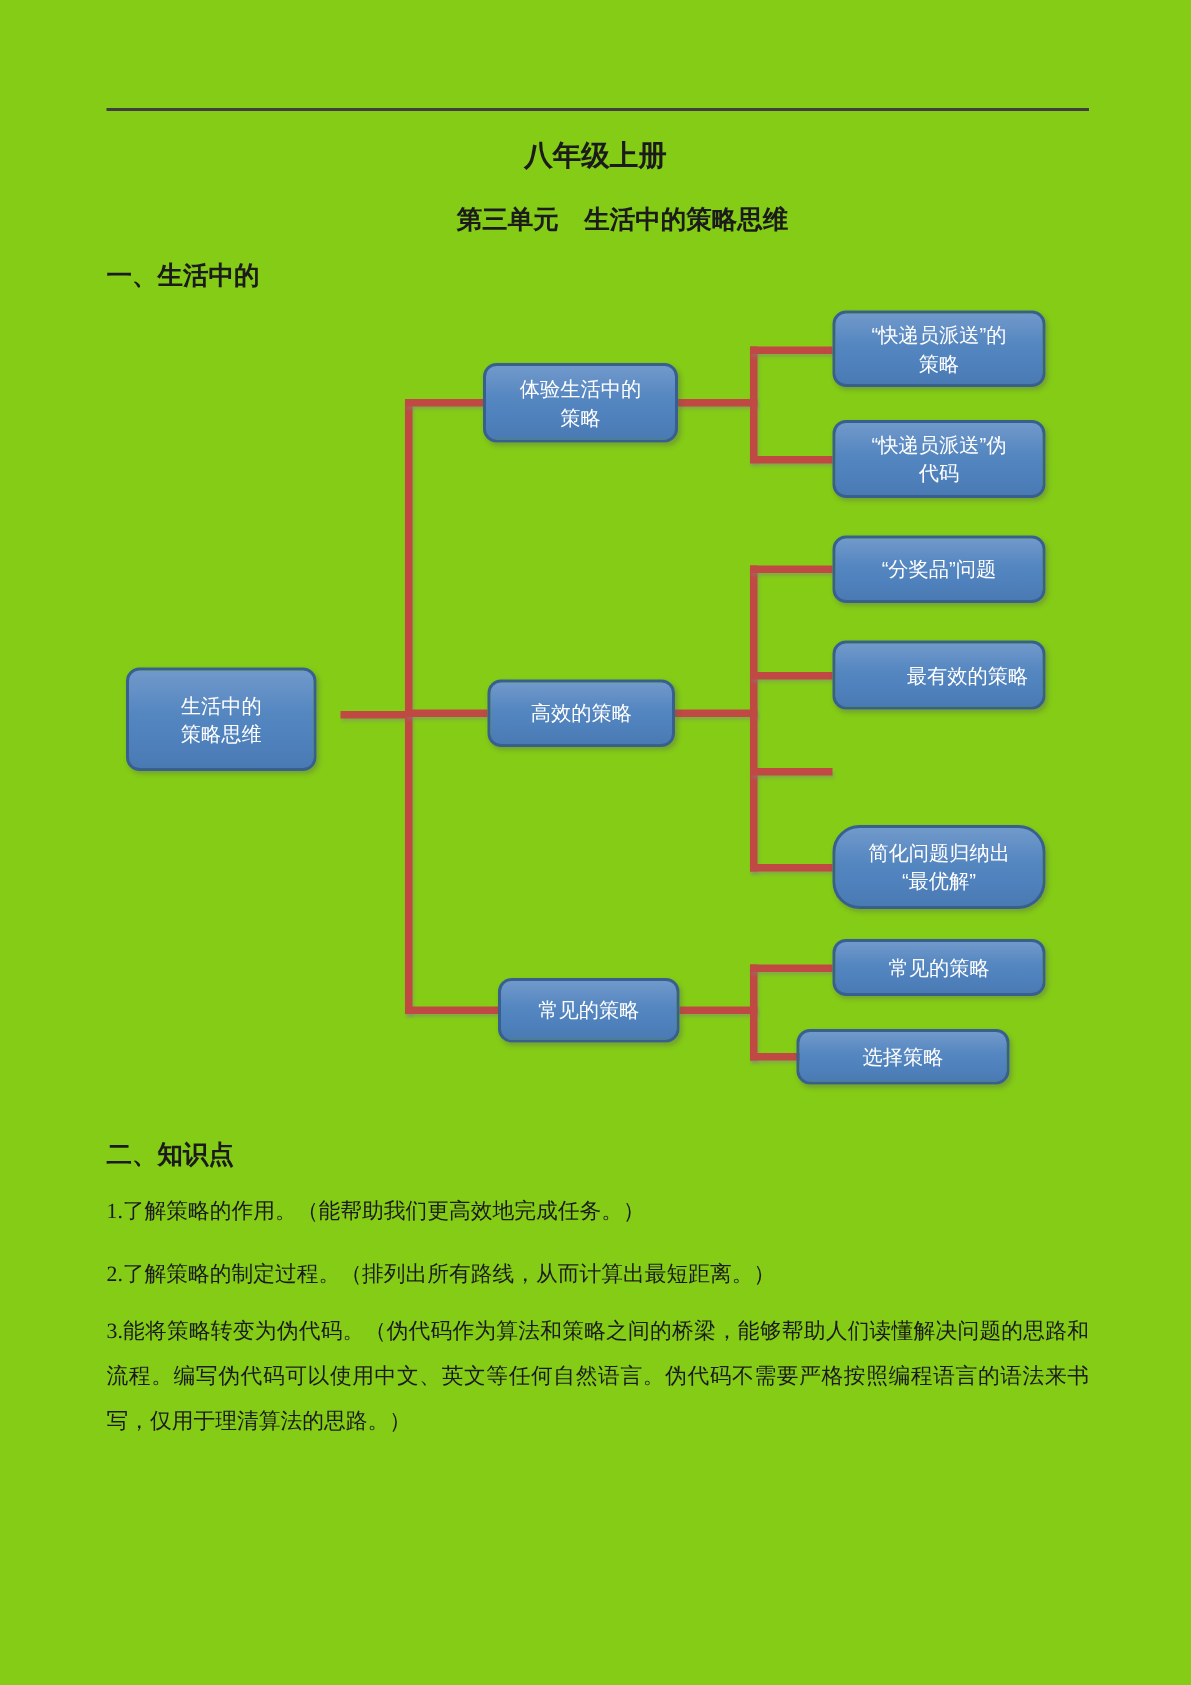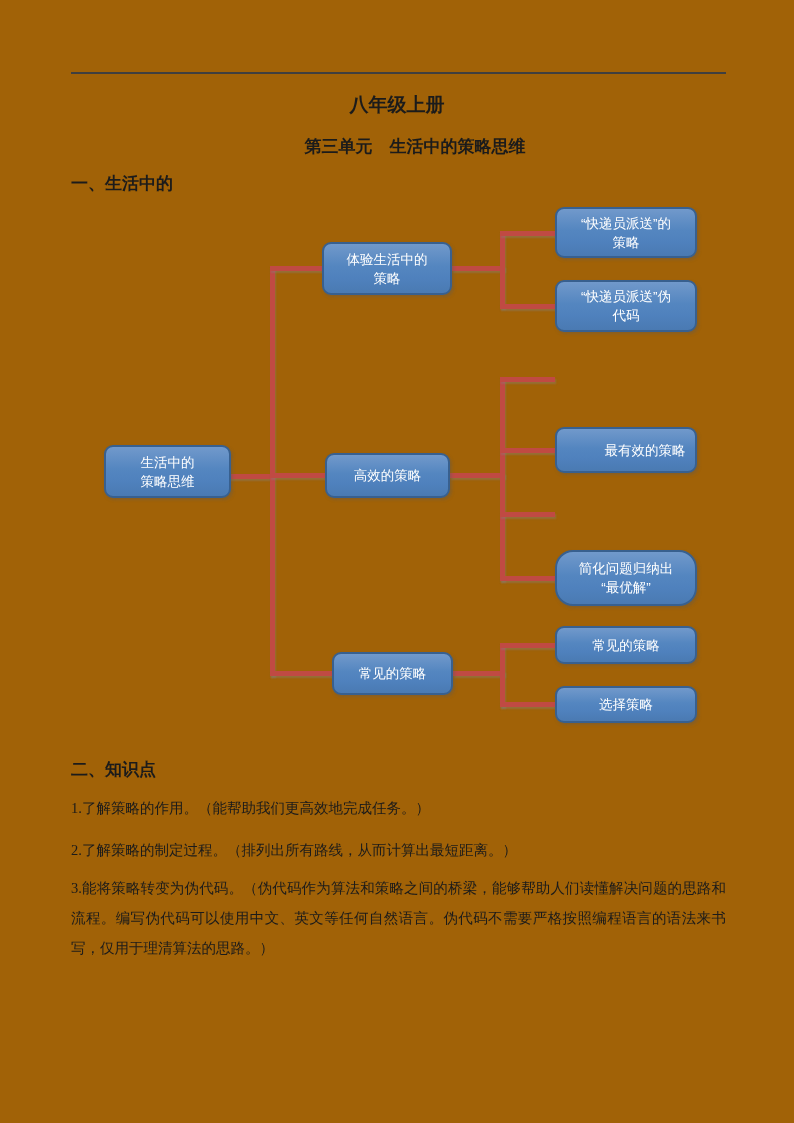--- a/index.html
+++ b/index.html
@@ -1,17 +1,17 @@
 <!DOCTYPE html>
 <html><head>
 <meta charset="utf-8">
 <style>
   html,body{margin:0;padding:0;background:#fff;}
   .page{
-    position:relative;width:794px;height:1123px;background:#a16207;
+    position:relative;width:794px;height:1123px;background:#84cc16;
     font-family:"Liberation Serif",serif;color:#1b1b1b;overflow:hidden;
   }
   .abs{position:absolute;}
   .top-rule{left:71px;top:72px;width:655px;height:2px;background:#3f3f3f;}
   .doc-title{left:0;right:0;top:93px;text-align:center;font-family:"Liberation Sans",sans-serif;
     font-weight:bold;font-size:19px;line-height:24px;margin:0;}
   .doc-subtitle{left:0;right:0;top:136px;text-align:center;font-family:"Liberation Sans",sans-serif;
     font-weight:bold;font-size:17px;line-height:22px;margin:0;padding-left:36px;}
   .sec-heading{left:71px;font-family:"Liberation Sans",sans-serif;font-weight:bold;
     font-size:17px;line-height:22px;margin:0;}
@@ -64,39 +64,40 @@
     <div class="conn" style="left:500px;top:177px;width:55px;height:5px;"></div>
     <div class="conn" style="left:500px;top:248px;width:55px;height:5px;"></div>
     <div class="conn" style="left:500px;top:312px;width:55px;height:5px;"></div>
     <div class="conn" style="left:500px;top:376px;width:55px;height:5px;"></div>
 
     <div class="conn" style="left:453px;top:471px;width:52px;height:5px;"></div>
     <div class="conn" style="left:500px;top:443px;width:5px;height:64px;"></div>
     <div class="conn" style="left:500px;top:443px;width:55px;height:5px;"></div>
     <div class="conn" style="left:500px;top:502px;width:55px;height:5px;"></div>
 
-    <div class="node" style="left:104px;top:245px;width:127px;height:53px;">生活中的
+    <div class="node" style="left:84px;top:245px;width:127px;height:69px;">生活中的
 策略思维</div>
 
     <div class="node" style="left:322px;top:42px;width:130px;height:53px;">体验生活中的
 策略</div>
     <div class="node" style="left:325px;top:253px;width:125px;height:45px;">高效的策略</div>
     <div class="node" style="left:332px;top:452px;width:121px;height:43px;">常见的策略</div>
 
     <div class="node" style="left:555px;top:7px;width:142px;height:51px;">“快递员派送”的
 策略</div>
     <div class="node" style="left:555px;top:80px;width:142px;height:52px;">“快递员派送”伪
 代码</div>
 
+    <div class="node" style="left:555px;top:157px;width:142px;height:45px;">“分奖品”问题</div>
     <div class="node" style="left:555px;top:227px;width:142px;height:46px;padding-left:38px;">最有效的策略</div>
     <div class="node" style="left:555px;top:350px;width:142px;height:56px;border-radius:18px;">简化问题归纳出
 “最优解”</div>
 
     <div class="node" style="left:555px;top:426px;width:142px;height:38px;">常见的策略</div>
-    <div class="node" style="left:555px;top:486px;width:142px;height:37px;">选择策略</div>
+    <div class="node" style="left:531px;top:486px;width:142px;height:37px;">选择策略</div>
   </div>
 
   <h3 class="abs sec-heading sec2">二、知识点</h3>
 
   <p class="kp kp1">1.了解策略的作用。（能帮助我们更高效地完成任务。）</p>
   <p class="kp kp2">2.了解策略的制定过程。（排列出所有路线，从而计算出最短距离。）</p>
   <p class="kp kp3">3.能将策略转变为伪代码。（伪代码作为算法和策略之间的桥梁，能够帮助人们读懂解决问题的思路和流程。编写伪代码可以使用中文、英文等任何自然语言。伪代码不需要严格按照编程语言的语法来书写，仅用于理清算法的思路。）</p>
 
 
 </div>

